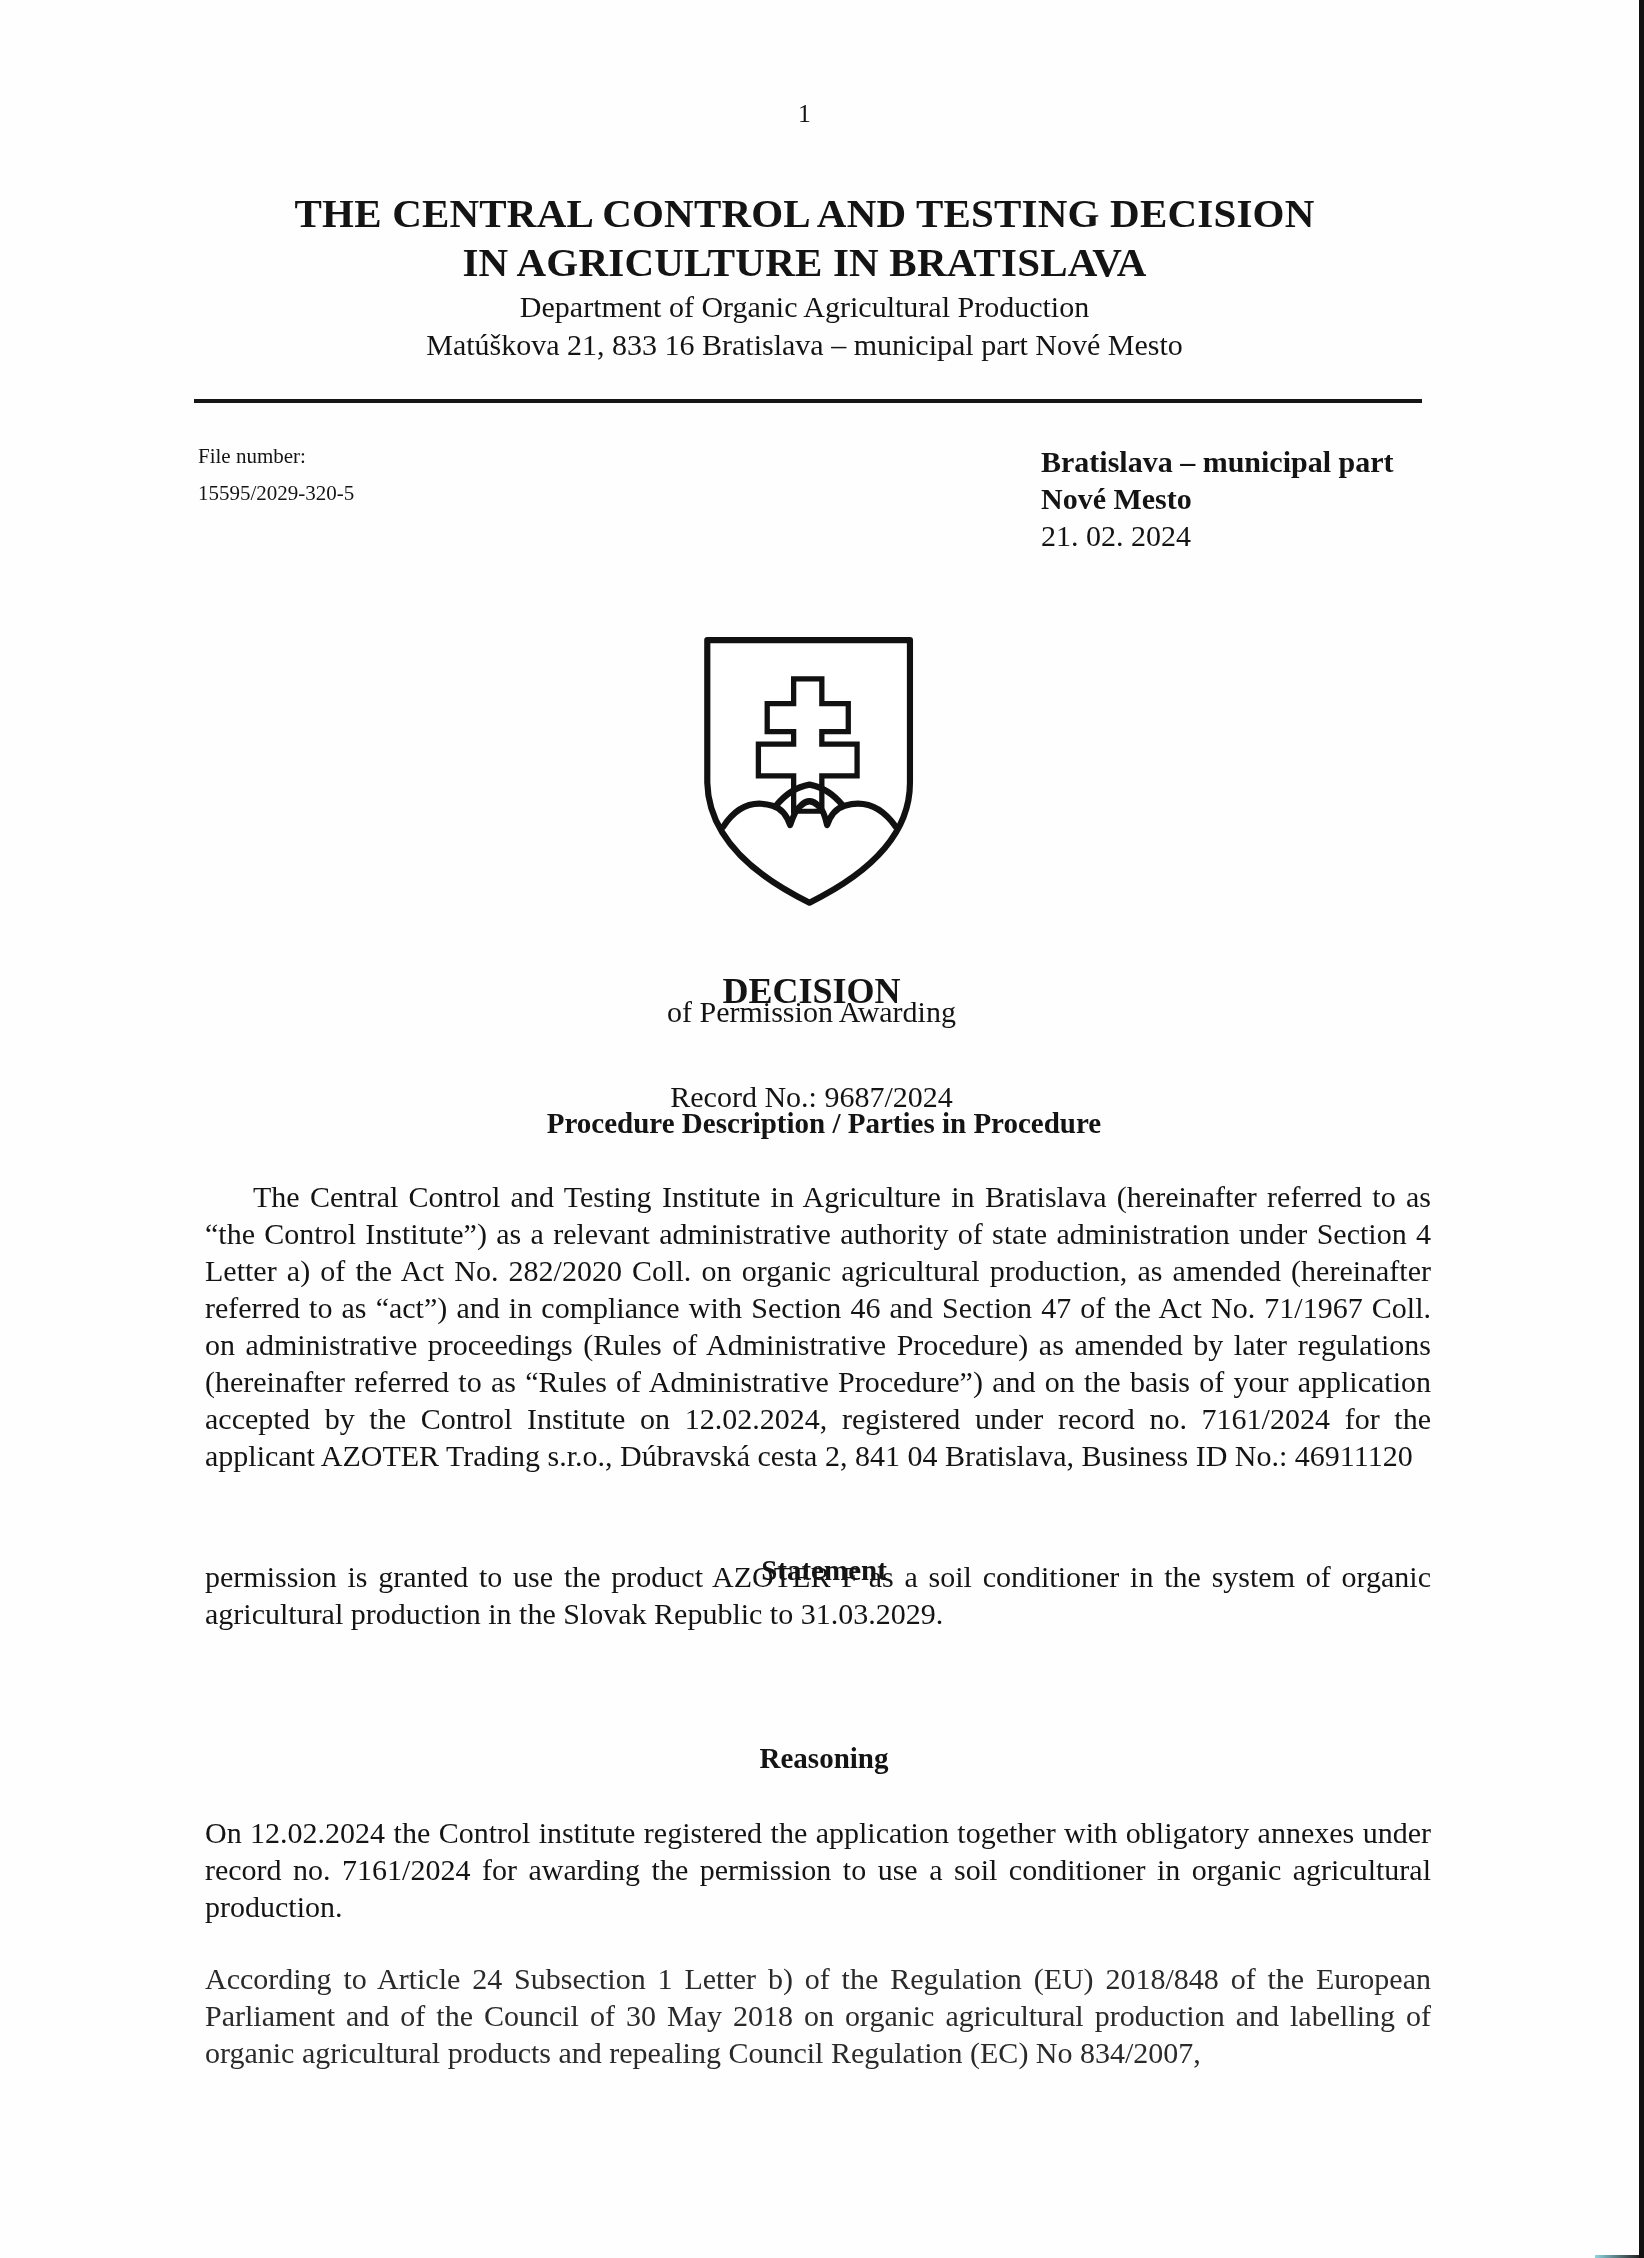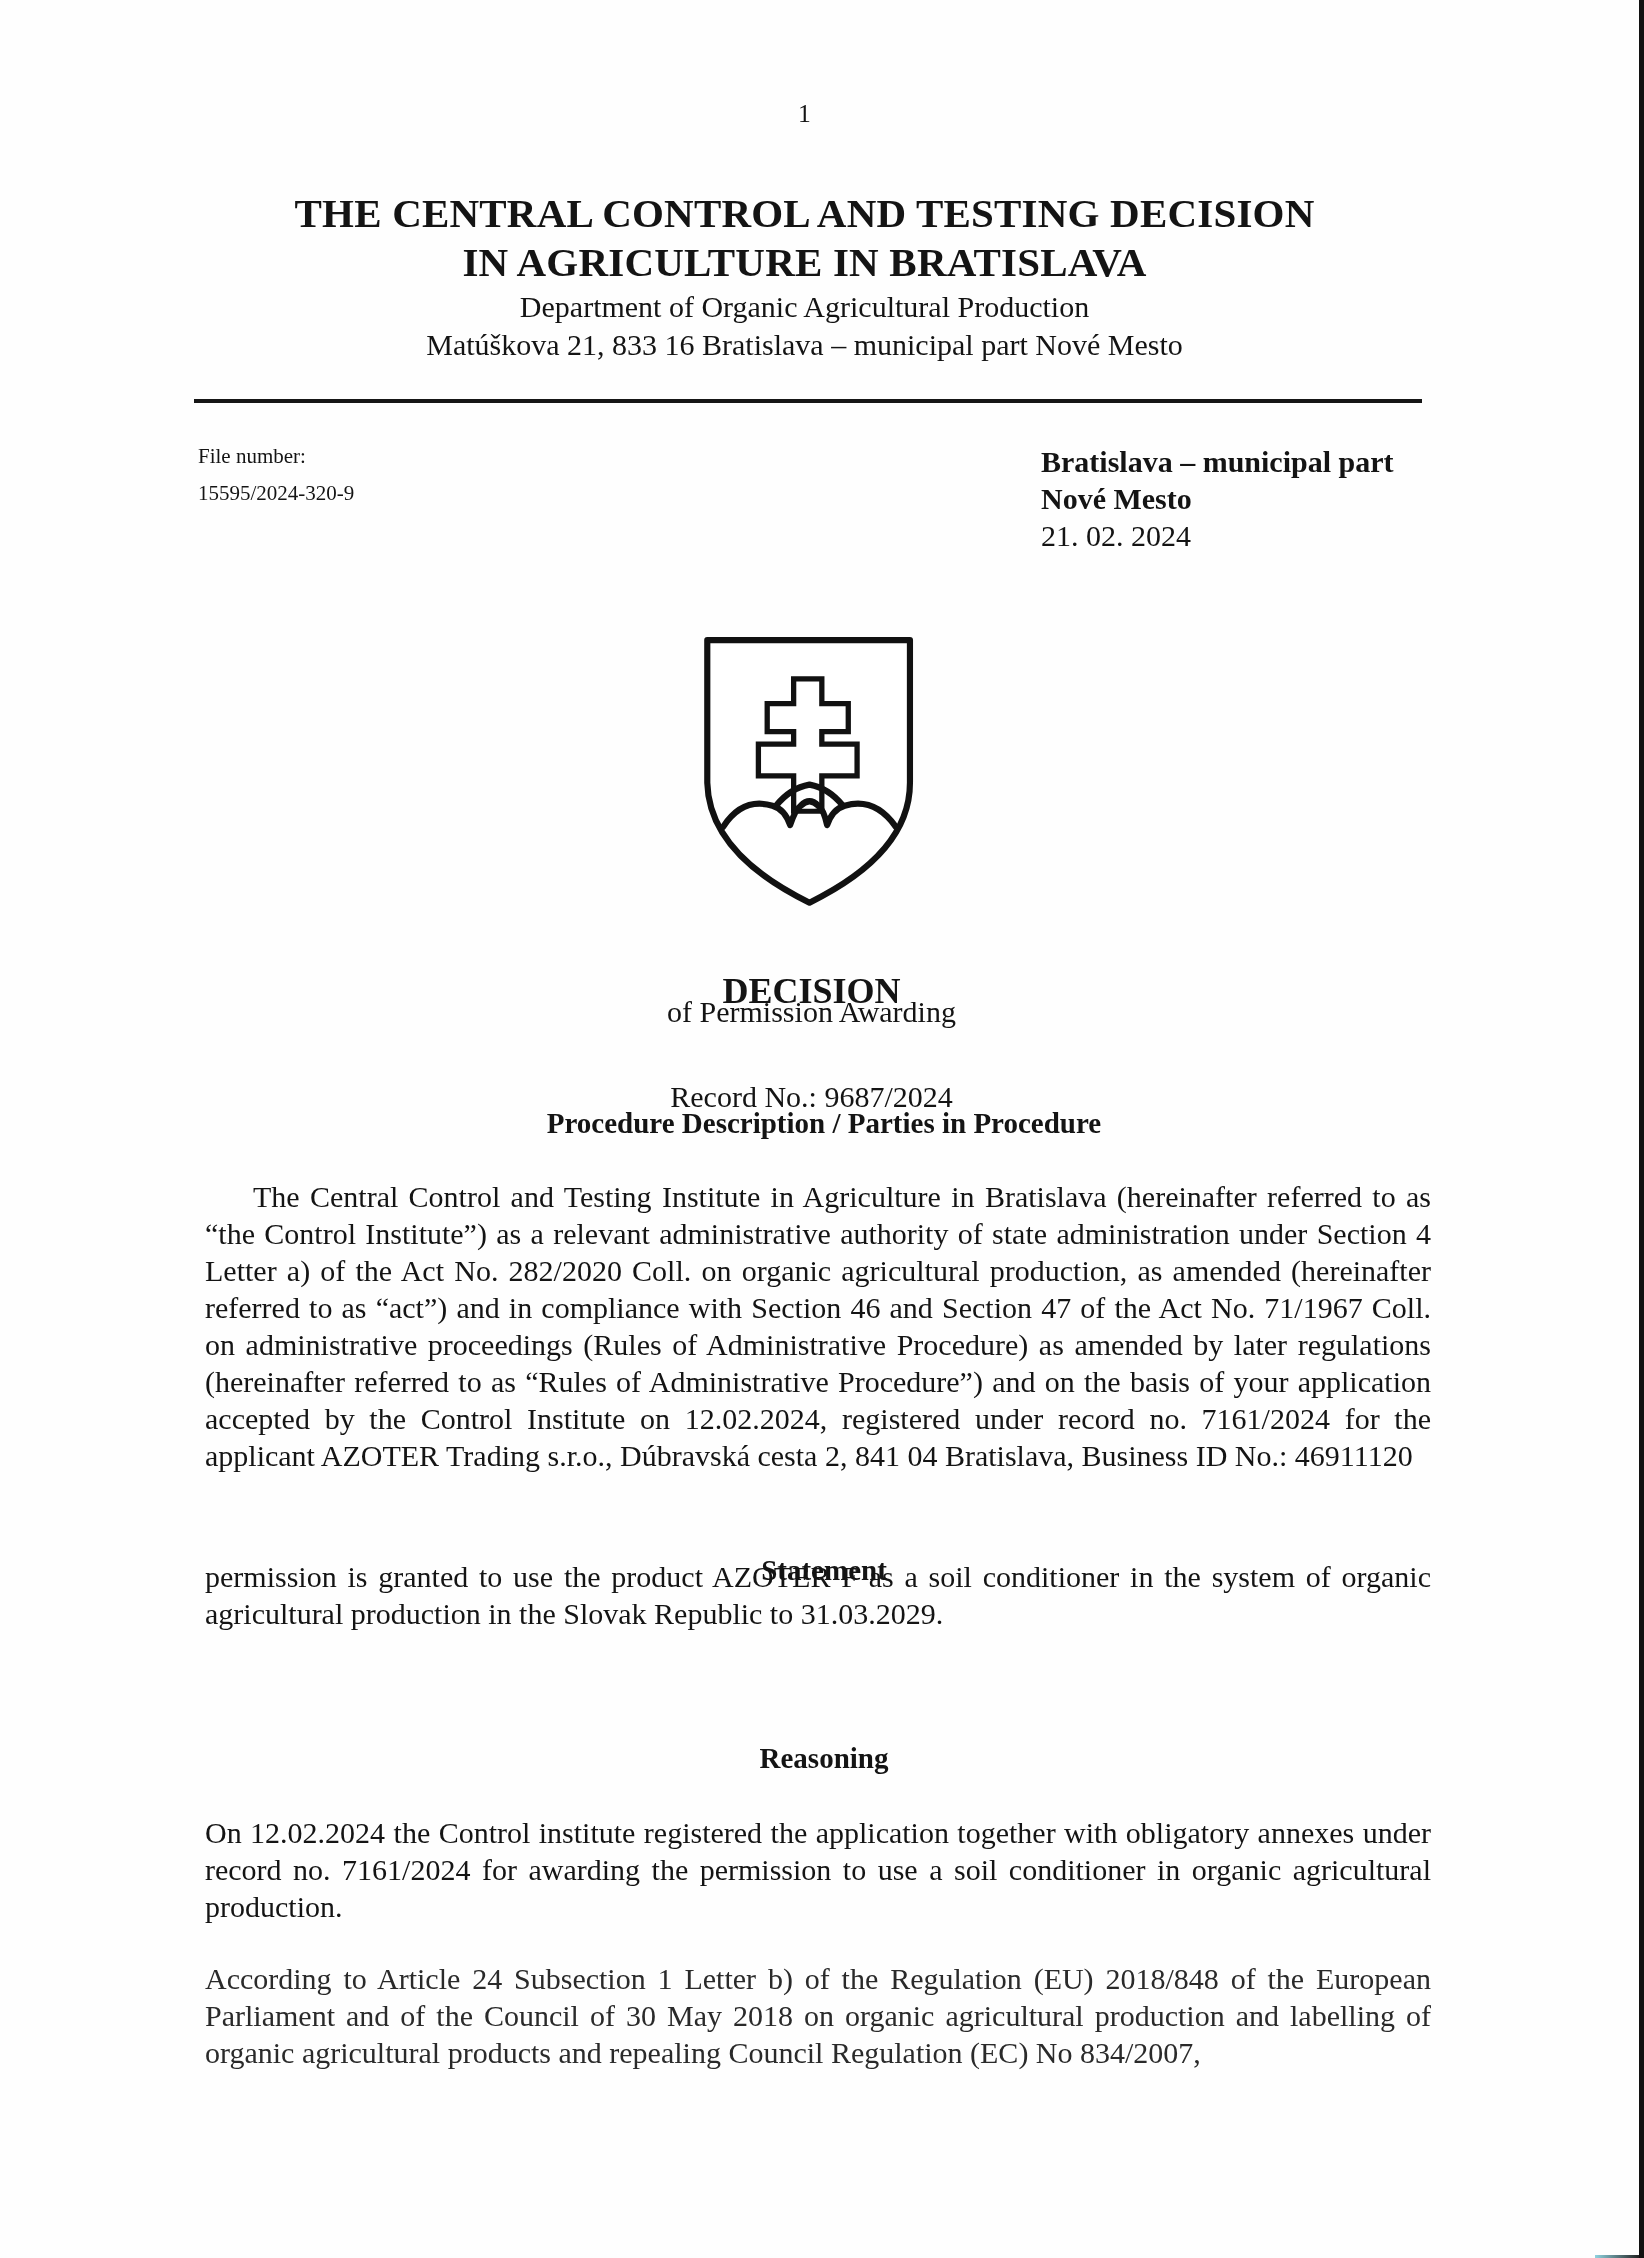--- a/index.html
+++ b/index.html
@@ -121,21 +121,21 @@
     <div>THE CENTRAL CONTROL AND TESTING DECISION</div>
     <div>IN AGRICULTURE IN BRATISLAVA</div>
   </div>
   <div class="abs dept-line" style="top:288px;">Department of Organic Agricultural Production</div>
   <div class="abs dept-line" style="top:326px;">Matúškova 21, 833 16 Bratislava – municipal part Nové Mesto</div>
 
   <div class="abs header-rule"></div>
 
   <div class="abs left-block">
     <div>File number:</div>
-    <div>15595/2024-320-9</div>
+    <div>15595/2029-320-5</div>
   </div>
 
   <div class="abs right-block">
     <div class="bold">Bratislava – municipal part</div>
     <div class="bold">Nové Mesto</div>
     <div>21. 02. 2024</div>
   </div>
 
   <div class="abs coat-of-arms">
     <svg width="215" height="275" viewBox="0 0 244 312" xmlns="http://www.w3.org/2000/svg">

